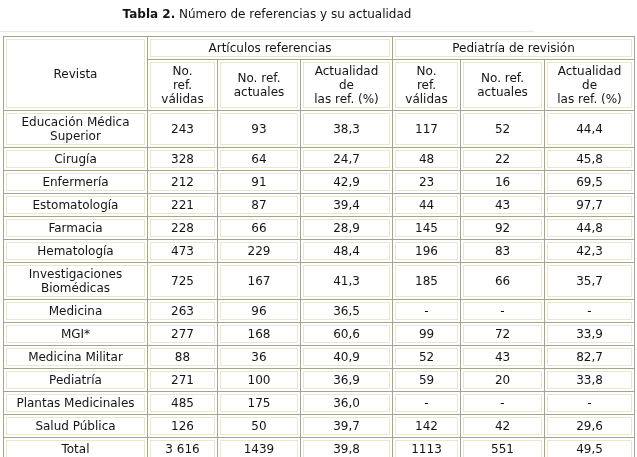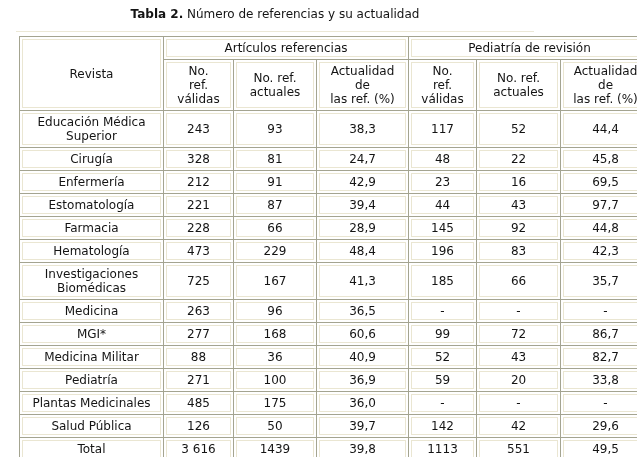--- a/index.html
+++ b/index.html
@@ -12,21 +12,21 @@
   *{ box-sizing: border-box; }
   html,body{ margin:0; padding:0; }
   body{
     width:637px; height:457px;
     background:#ffffff;
     color:var(--text);
     font-family:"DejaVu Sans", sans-serif;
     font-size:12px;
     overflow:hidden;
   }
-  .page{ width:534px; height:457px;padding-left:16px; }
+  .page{ width:534px; height:457px; }
   .title{
     text-align:center;
     padding-top:7px;
     font-size:12px;
     line-height:15px;
   }
   .title b{ font-weight:bold; }
   .title-divider{
     border-top:1px solid var(--divider);
     margin-top:9px;
@@ -107,21 +107,21 @@
           <td>243</td>
           <td>93</td>
           <td>38,3</td>
           <td>117</td>
           <td>52</td>
           <td>44,4</td>
         </tr>
         <tr>
           <td class="left">Cirugía</td>
           <td>328</td>
-          <td>81</td>
+          <td>64</td>
           <td>24,7</td>
           <td>48</td>
           <td>22</td>
           <td>45,8</td>
         </tr>
         <tr>
           <td class="left">Enfermería</td>
           <td>212</td>
           <td>91</td>
           <td>42,9</td>
@@ -174,21 +174,21 @@
           <td>-</td>
           <td>-</td>
         </tr>
         <tr>
           <td class="left">MGI*</td>
           <td>277</td>
           <td>168</td>
           <td>60,6</td>
           <td>99</td>
           <td>72</td>
-          <td>86,7</td>
+          <td>33,9</td>
         </tr>
         <tr>
           <td class="left">Medicina Militar</td>
           <td>88</td>
           <td>36</td>
           <td>40,9</td>
           <td>52</td>
           <td>43</td>
           <td>82,7</td>
         </tr>

